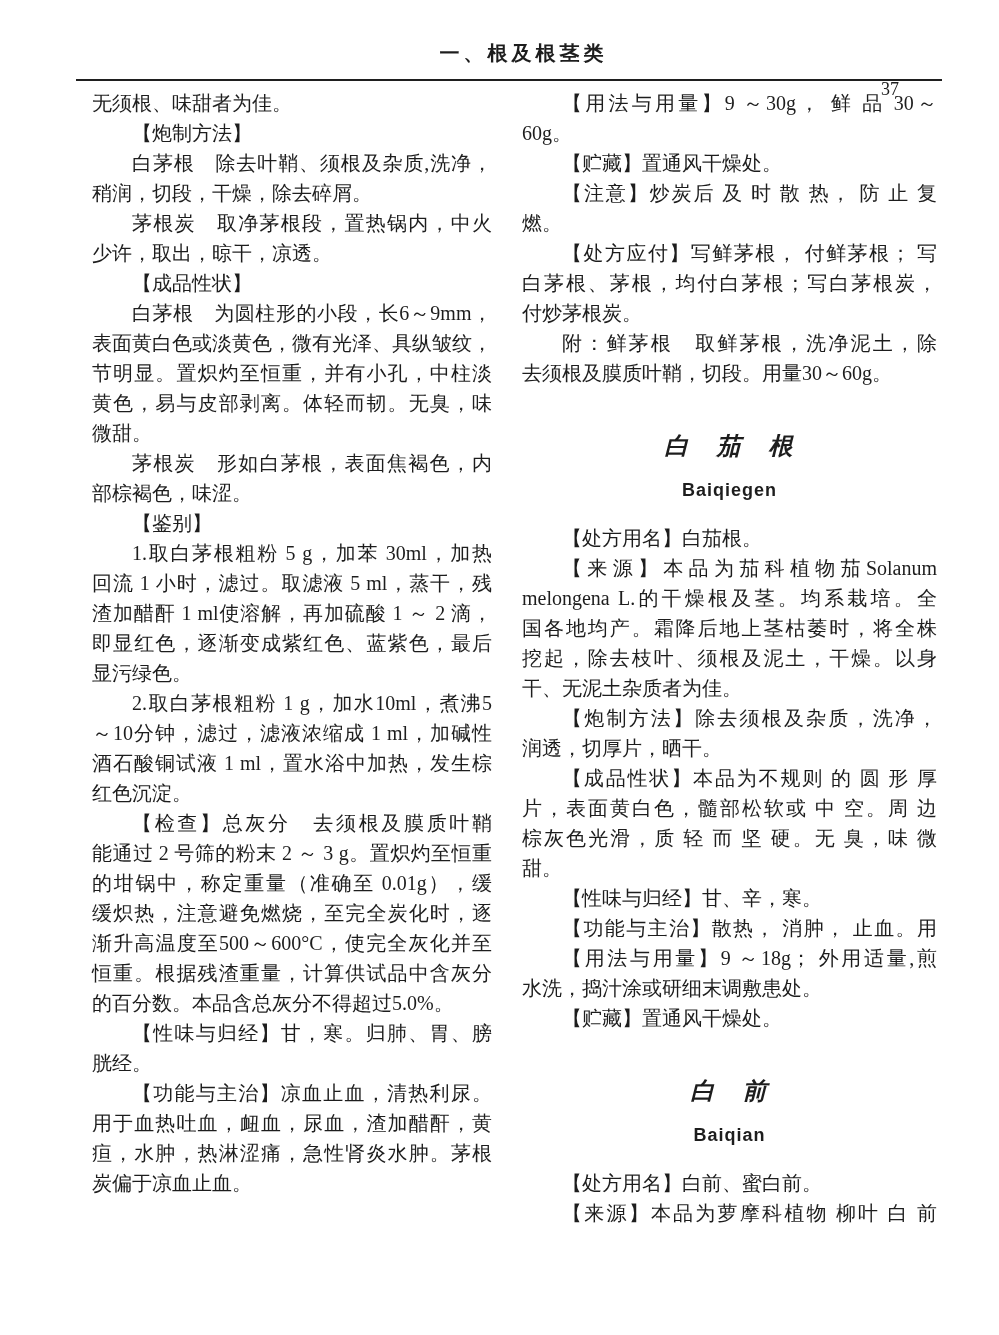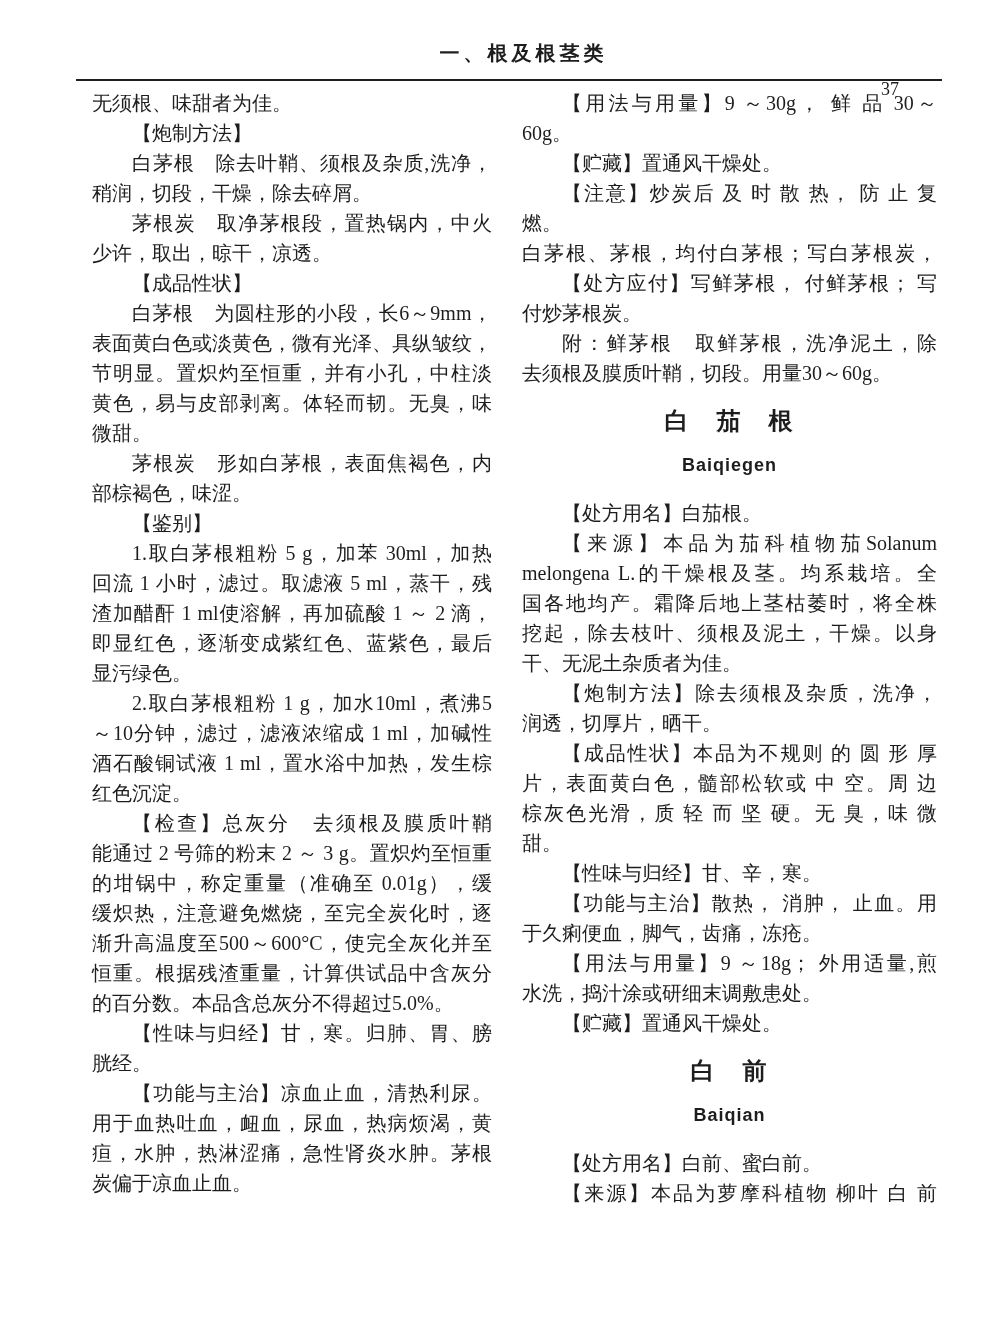--- a/index.html
+++ b/index.html
@@ -24,21 +24,21 @@
   .col-right { left:522px; width:415px; }
 
   .block { margin:0; }
   .line {
     height:30px; line-height:30px; white-space:nowrap;
     text-align:justify; overflow:visible;
   }
   .line.just { text-align-last:justify; }
   .line.indent { text-indent:2em; }
 
-  .heading { margin-top:16px; }
+  .heading { margin-top:41px;font-style:italic; }
   .heading .line {
     height:34px; line-height:34px; text-align:center; text-align-last:center;
     font-weight:bold; font-size:24px; letter-spacing:2px;
   }
   .pinyin { margin:14px 0 20px 0; }
   .pinyin .line {
     height:26px; line-height:26px; text-align:center; text-align-last:center;
     font-weight:bold; font-size:18px; letter-spacing:1px;
     font-family:"Liberation Sans","DejaVu Sans",sans-serif;
   }
@@ -103,40 +103,40 @@
         <div class="line just">渐升高温度至500～600°C，使完全灰化并至</div>
         <div class="line just">恒重。根据残渣重量，计算供试品中含灰分</div>
         <div class="line">的百分数。本品含总灰分不得超过5.0%。</div>
       </div>
       <div class="block para">
         <div class="line indent just">【性味与归经】甘，寒。归肺、胃、膀</div>
         <div class="line">胱经。</div>
       </div>
       <div class="block para">
         <div class="line indent just">【功能与主治】凉血止血，清热利尿。</div>
-        <div class="line just">用于血热吐血，衄血，尿血，热病烦渴，黄</div>
+        <div class="line just">用于血热吐血，衄血，尿血，渣加醋酐，黄</div>
         <div class="line just">疸，水肿，热淋涩痛，急性肾炎水肿。茅根</div>
         <div class="line">炭偏于凉血止血。</div>
       </div>
     </div>
   <div class="col col-right">
       <div class="block para">
         <div class="line indent just">【用法与用量】9 ～30g， 鲜 品 30～</div>
         <div class="line">60g。</div>
       </div>
       <div class="block para">
         <div class="line indent">【贮藏】置通风干燥处。</div>
       </div>
       <div class="block para">
         <div class="line indent just">【注意】炒炭后 及 时 散 热， 防 止 复</div>
         <div class="line">燃。</div>
       </div>
       <div class="block para">
+        <div class="line indent just">【处方应付】写鲜茅根， 付鲜茅根； 写</div>
         <div class="line just">白茅根、茅根，均付白茅根；写白茅根炭，</div>
-        <div class="line indent just">【处方应付】写鲜茅根， 付鲜茅根； 写</div>
         <div class="line">付炒茅根炭。</div>
       </div>
       <div class="block para">
         <div class="line indent just">附：鲜茅根　取鲜茅根，洗净泥土，除</div>
         <div class="line">去须根及膜质叶鞘，切段。用量30～60g。</div>
       </div>
       <div class="block heading">
         <div class="line">白　茄　根</div>
       </div>
       <div class="block pinyin">
@@ -160,21 +160,20 @@
         <div class="line indent just">【成品性状】本品为不规则 的 圆 形 厚</div>
         <div class="line just">片，表面黄白色，髓部松软或 中 空。周 边</div>
         <div class="line just">棕灰色光滑，质 轻 而 坚 硬。无 臭，味 微</div>
         <div class="line">甜。</div>
       </div>
       <div class="block para">
         <div class="line indent">【性味与归经】甘、辛，寒。</div>
       </div>
       <div class="block para">
         <div class="line indent just">【功能与主治】散热， 消肿， 止血。用</div>
-        <div class="line">于久痢便血，脚气，齿痛，冻疮。</div>
       </div>
       <div class="block para">
         <div class="line indent just">【用法与用量】9 ～18g； 外用适量,煎</div>
         <div class="line">水洗，捣汁涂或研细末调敷患处。</div>
       </div>
       <div class="block para">
         <div class="line indent">【贮藏】置通风干燥处。</div>
       </div>
       <div class="block heading">
         <div class="line">白　前</div>

